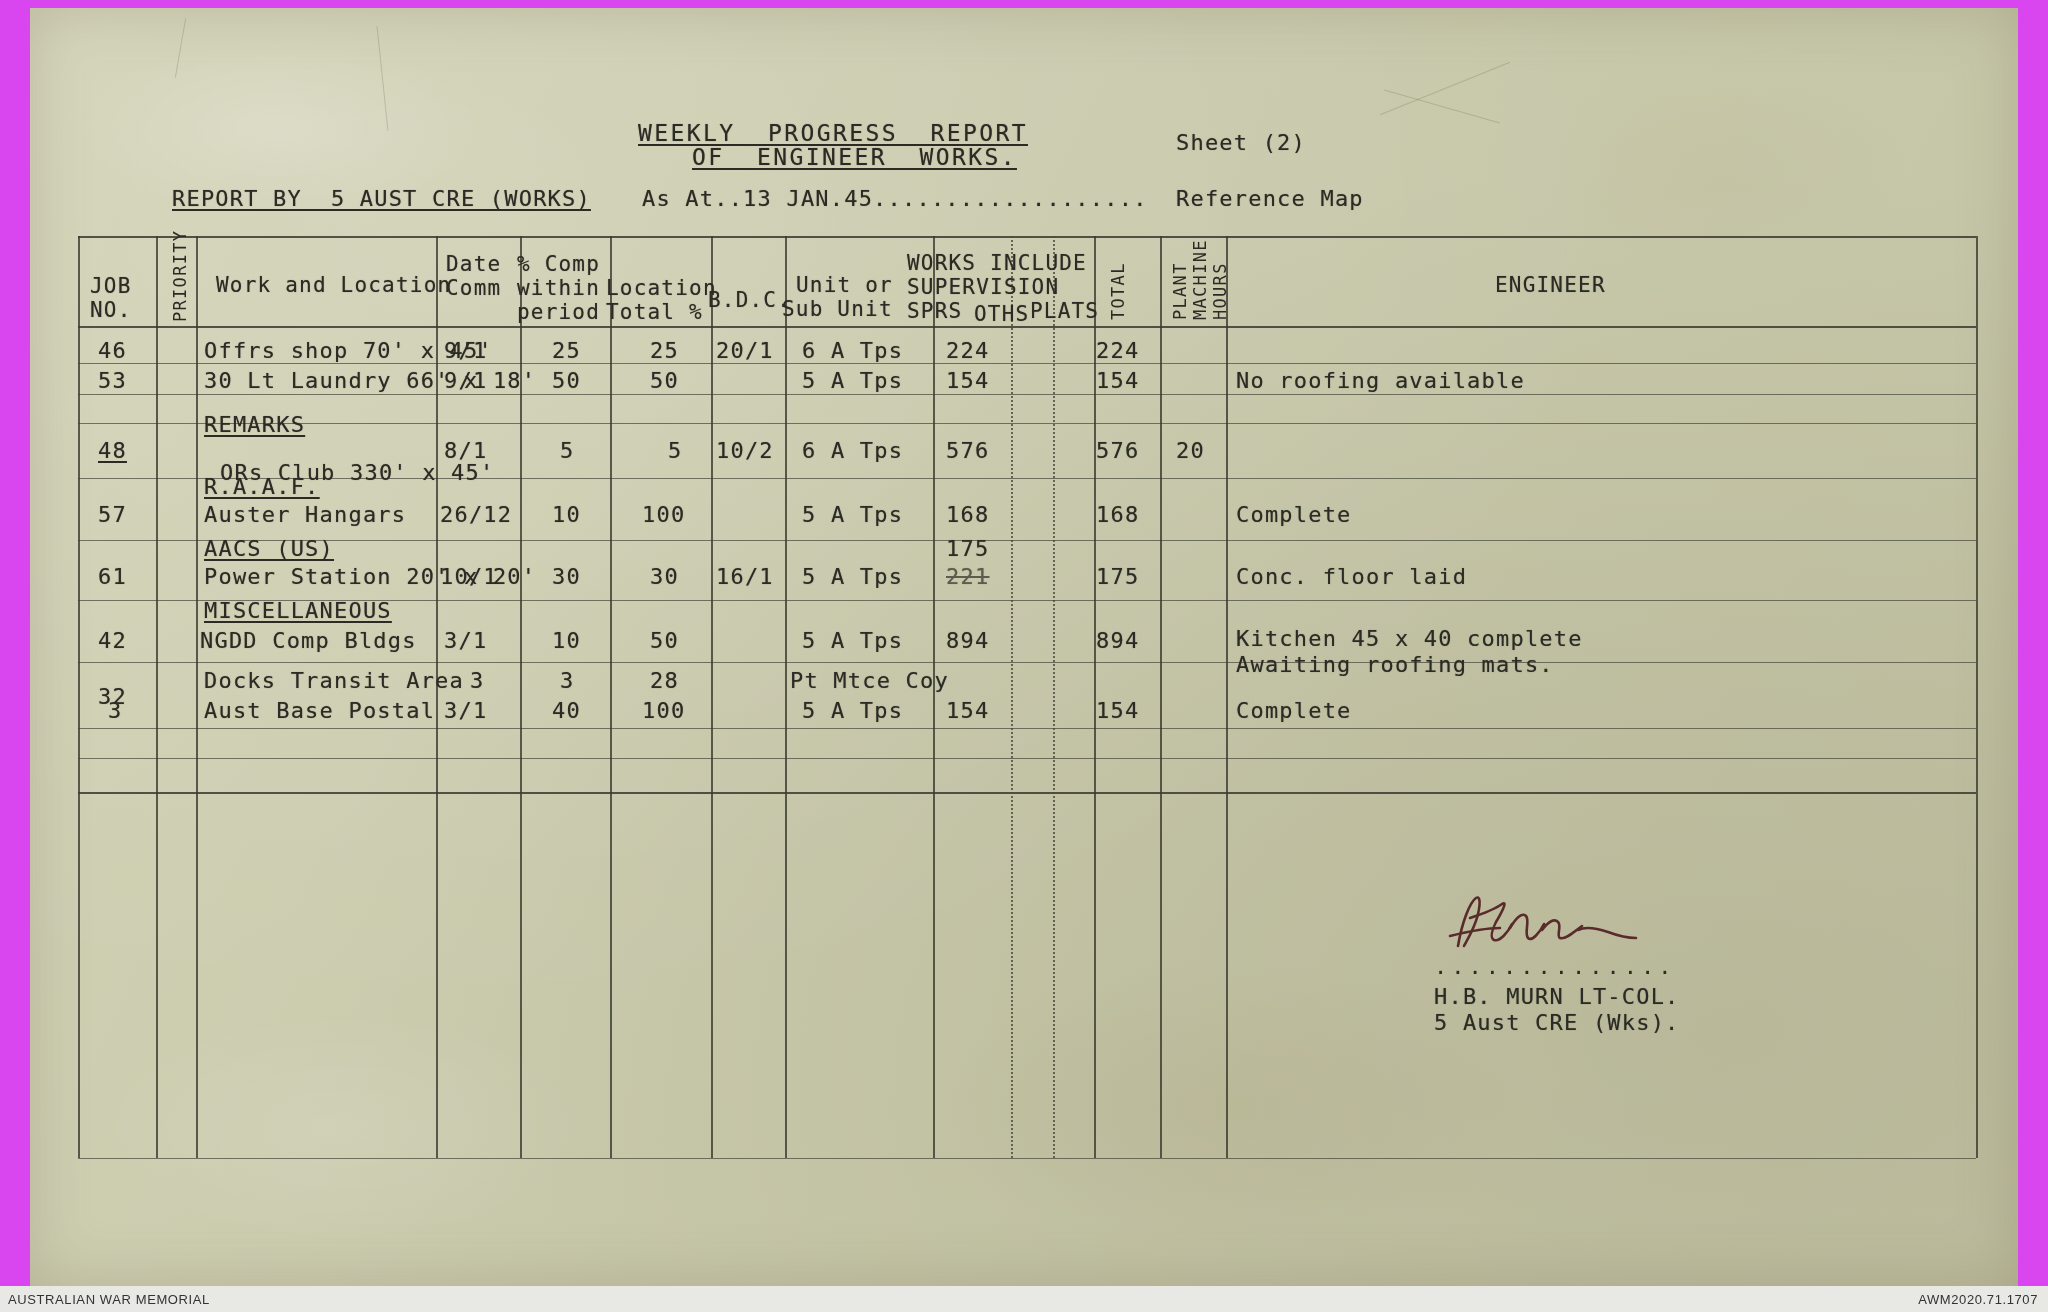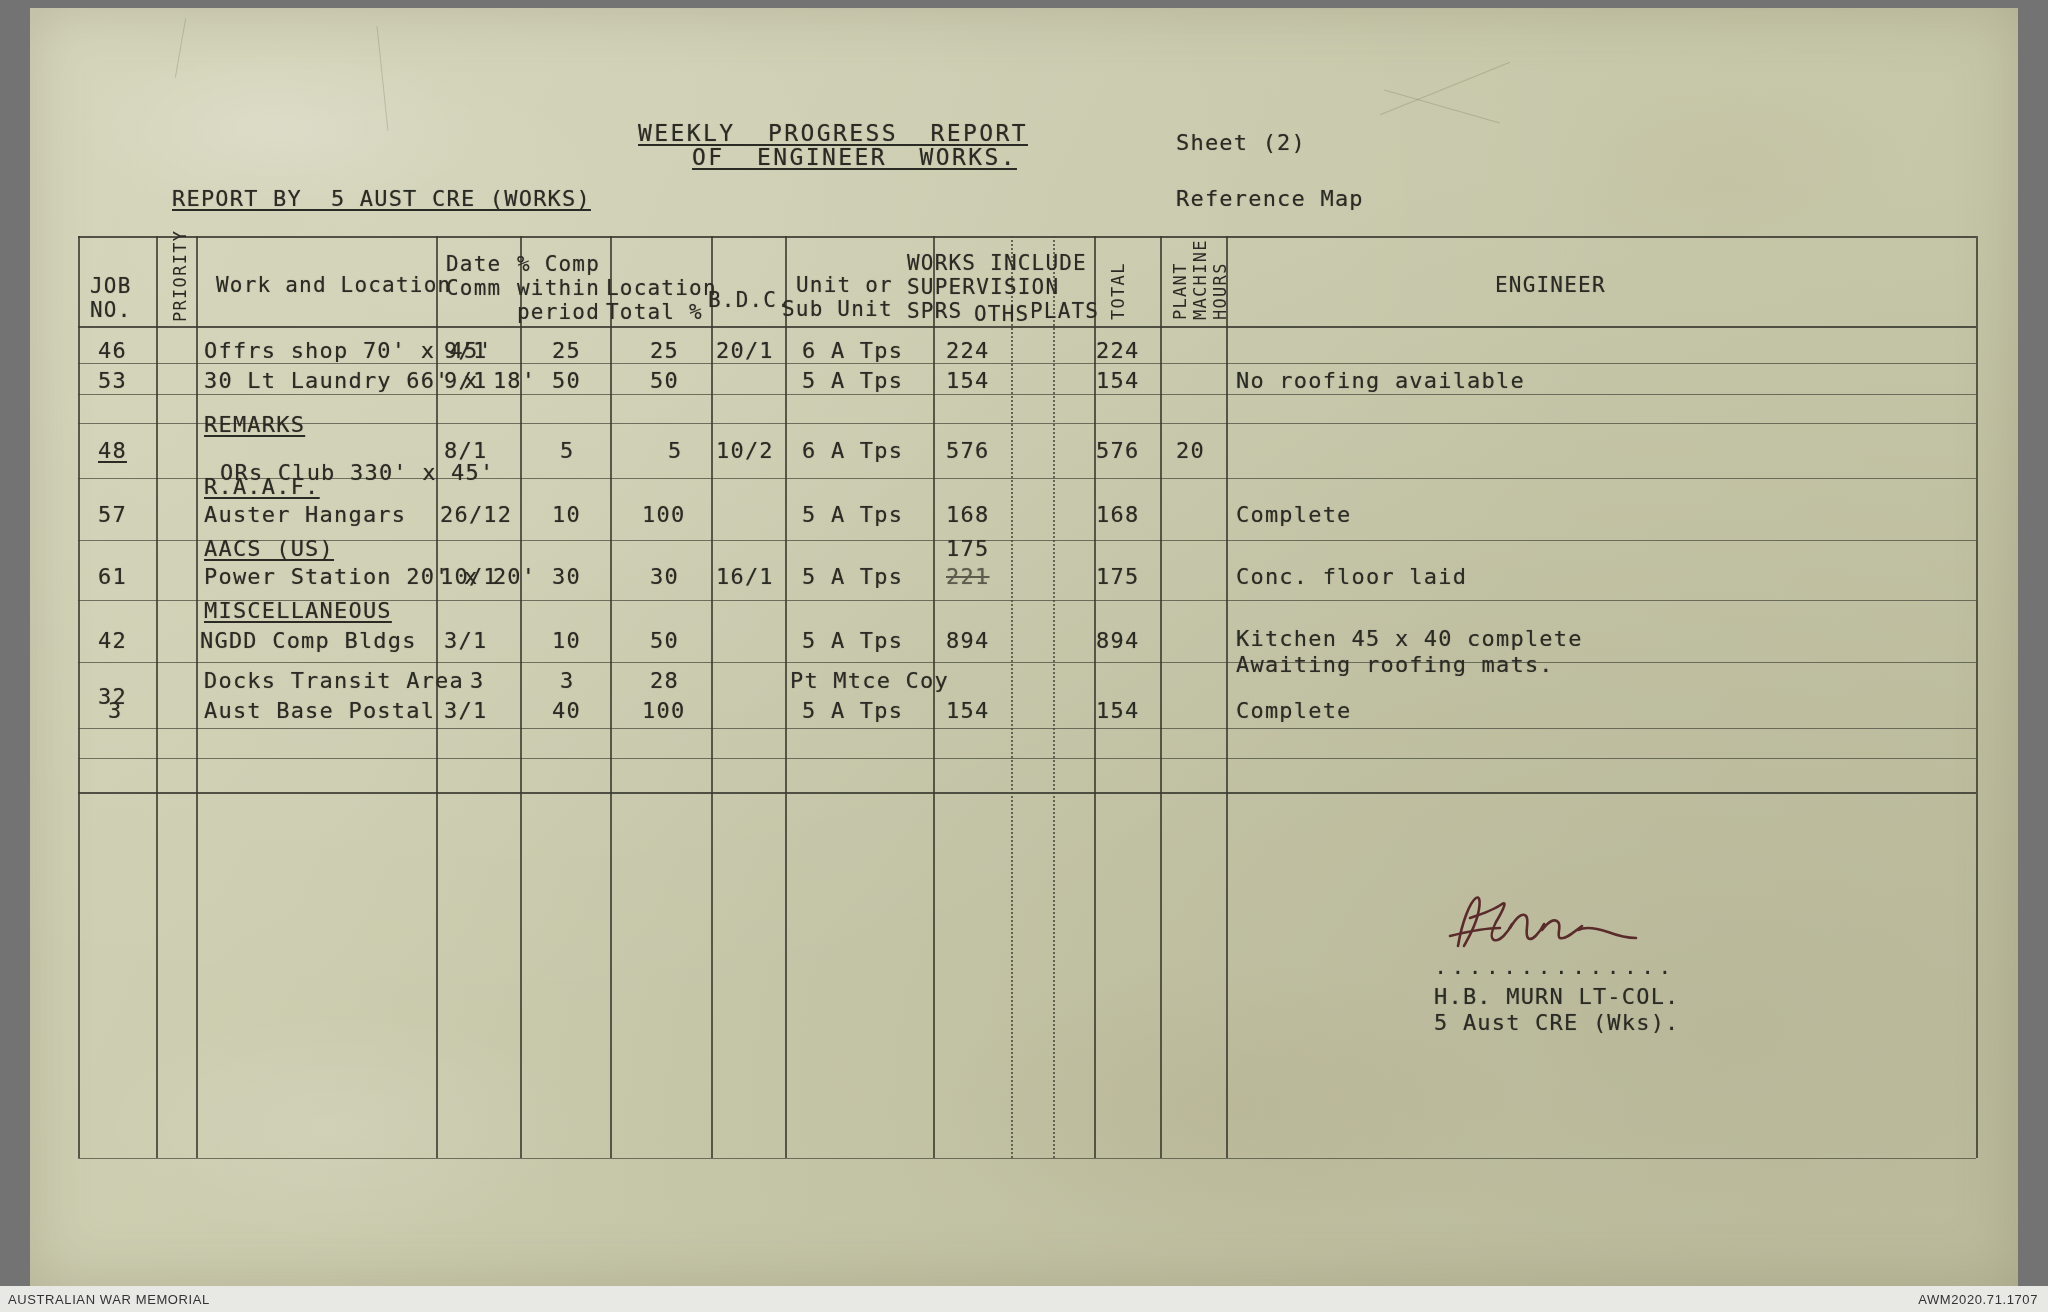--- a/index.html
+++ b/index.html
@@ -12,21 +12,21 @@
     height: 1312px;
     overflow: hidden;
     font-family: "DejaVu Sans Mono", "Liberation Mono", monospace;
   }
 
   
   #page {
     position: relative;
     width: 2048px;
     height: 1312px;
-    background: #737373;
+    background: #d946ef;
   }
 
   #paper {
     position: absolute;
     left: 30px;
     top: 8px;
     width: 1988px;
     height: 1278px;
     background: #cdcdb0;
     background-image:
@@ -162,20 +162,21 @@
 
     <div class="crease" style="left:150px;top:10px;width:1px;height:60px;transform:rotate(10deg);"></div>
     <div class="crease" style="left:352px;top:18px;width:1px;height:105px;transform:rotate(-6deg);"></div>
     <div class="crease" style="left:1345px;top:80px;width:140px;height:1px;transform:rotate(-22deg);"></div>
     <div class="crease" style="left:1352px;top:98px;width:120px;height:1px;transform:rotate(16deg);"></div>
 
     <div class="tw f23 u" id="hdr-title1" style="left:608px;top:112px;">WEEKLY  PROGRESS  REPORT</div>
     <div class="tw f23 u" id="hdr-title2" style="left:662px;top:136px;">OF  ENGINEER  WORKS.</div>
 
     <div class="tw f22 u" style="left:142px;top:178px;">REPORT BY  5 AUST CRE (WORKS)</div>
+    <div class="tw f22" style="left:612px;top:178px;">As At..13 JAN.45...................</div>
 
     <div class="tw f22" style="left:1146px;top:122px;">Sheet (2)</div>
     <div class="tw f22" style="left:1146px;top:178px;">Reference Map</div>
 
     <div class="hline" style="left:48px;top:228px;width:1898px;"></div>
     <div class="hline" style="left:48px;top:318px;width:1898px;"></div>
     <div class="hline thin" style="left:48px;top:355px;width:1898px;"></div>
     <div class="hline thin" style="left:48px;top:386px;width:1898px;"></div>
     <div class="hline thin" style="left:48px;top:415px;width:1898px;"></div>
     <div class="hline thin" style="left:48px;top:470px;width:1898px;"></div>

